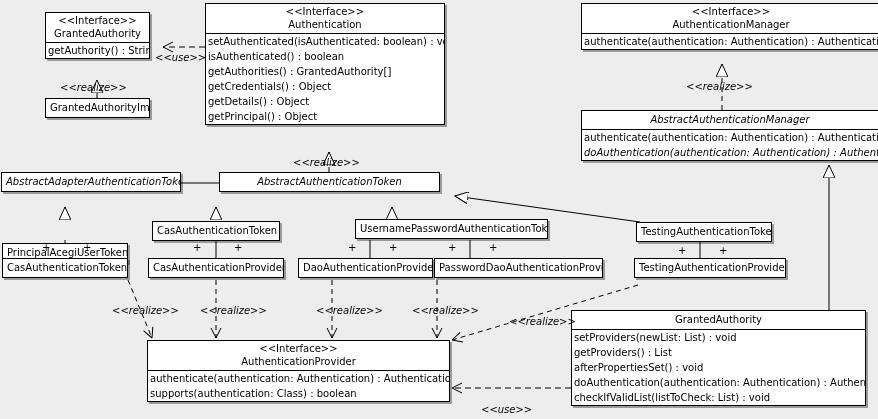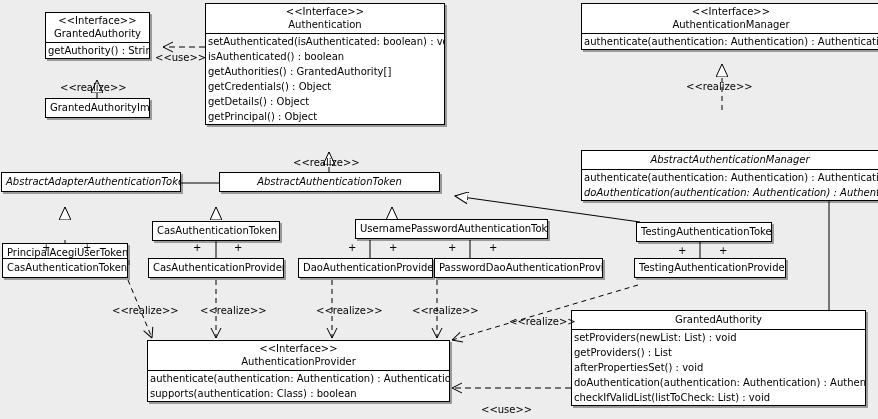--- a/index.html
+++ b/index.html
@@ -73,20 +73,21 @@
     padding: 2px 4px 3px 4px;
   }
   .lbl {
     position: absolute;
     font-size: 10px;
     color: #000;
     background: transparent;
     white-space: nowrap;
     z-index: 6;
     line-height: 11px;
+    font-style: italic;
   }
   .plus {
     position: absolute;
     font-size: 10px;
     color: #000;
     z-index: 6;
     line-height: 10px;
   }
 </style>
 </head>
@@ -194,21 +195,21 @@
   <div class="uml" style="left:581px; top:3px; width:300px;">
     <div class="hdr">
       <div class="stereo">&lt;&lt;Interface&gt;&gt;</div>
       <div class="cname">AuthenticationManager</div>
     </div>
     <div class="members">
       <div class="mem">authenticate(authentication: Authentication) : Authentication</div>
     </div>
   </div>
 
-  <div class="uml" style="left:581px; top:110px; width:298px;margin-top:40px;">
+  <div class="uml" style="left:581px; top:110px; width:298px;">
     <div class="hdr compact">
       <div class="cname abs">AbstractAuthenticationManager</div>
     </div>
     <div class="members">
       <div class="mem">authenticate(authentication: Authentication) : Authentication</div>
       <div class="mem abs">doAuthentication(authentication: Authentication) : Authentication</div>
     </div>
   </div>
 
   <div class="uml" style="left:1px; top:172px; width:180px;">

